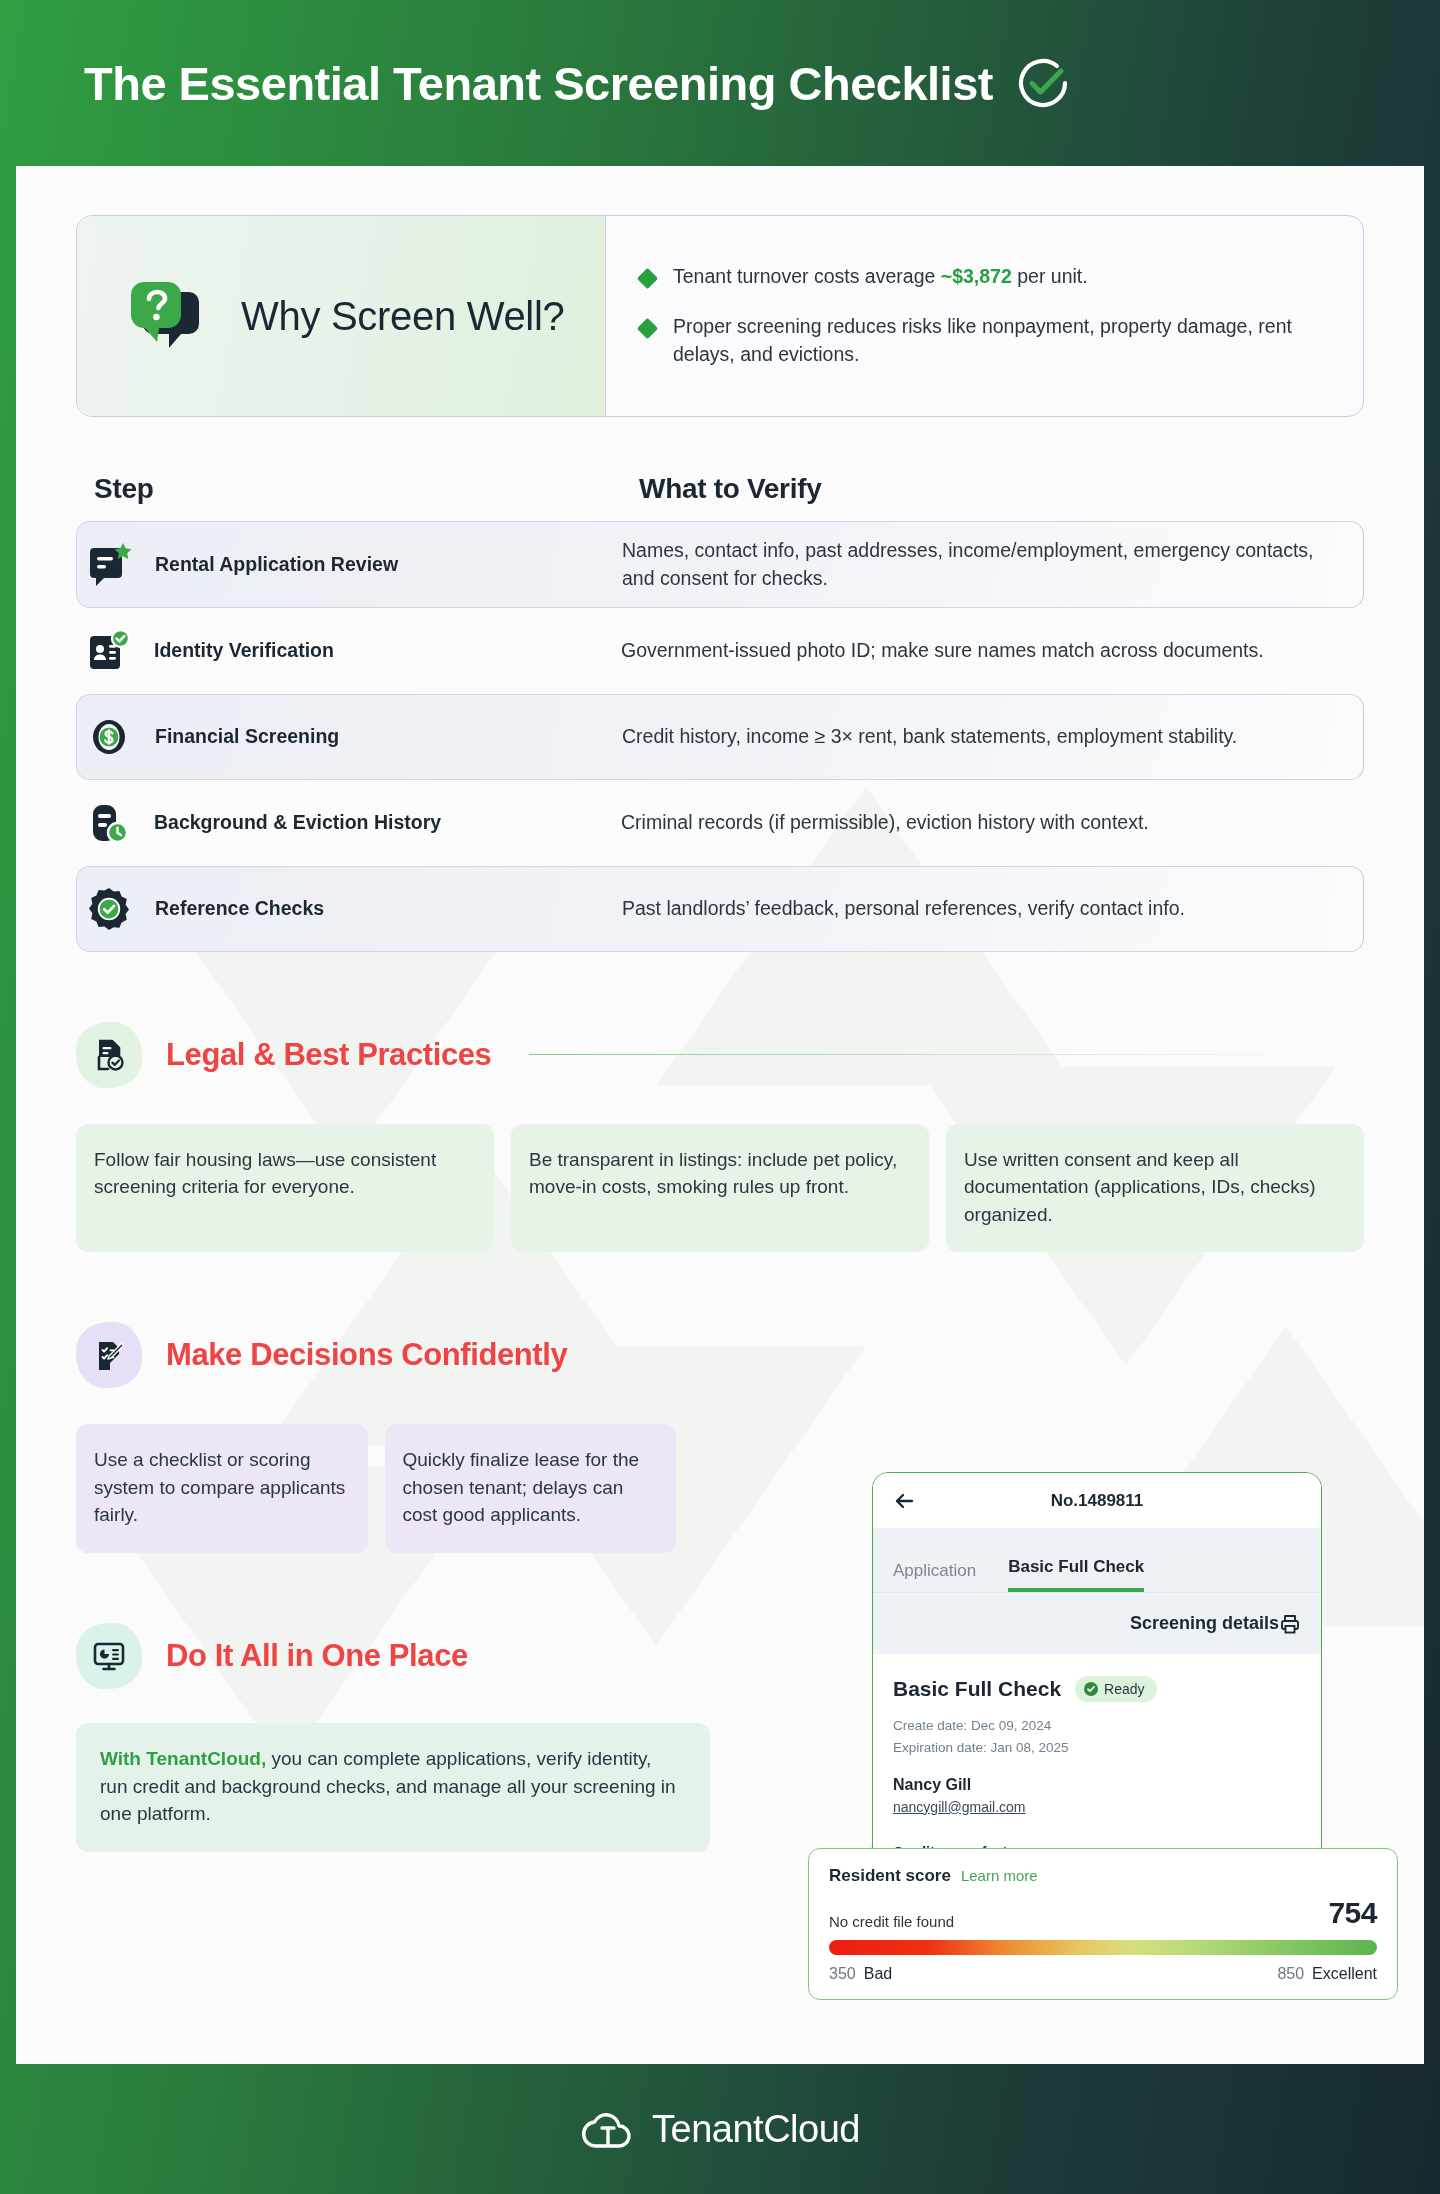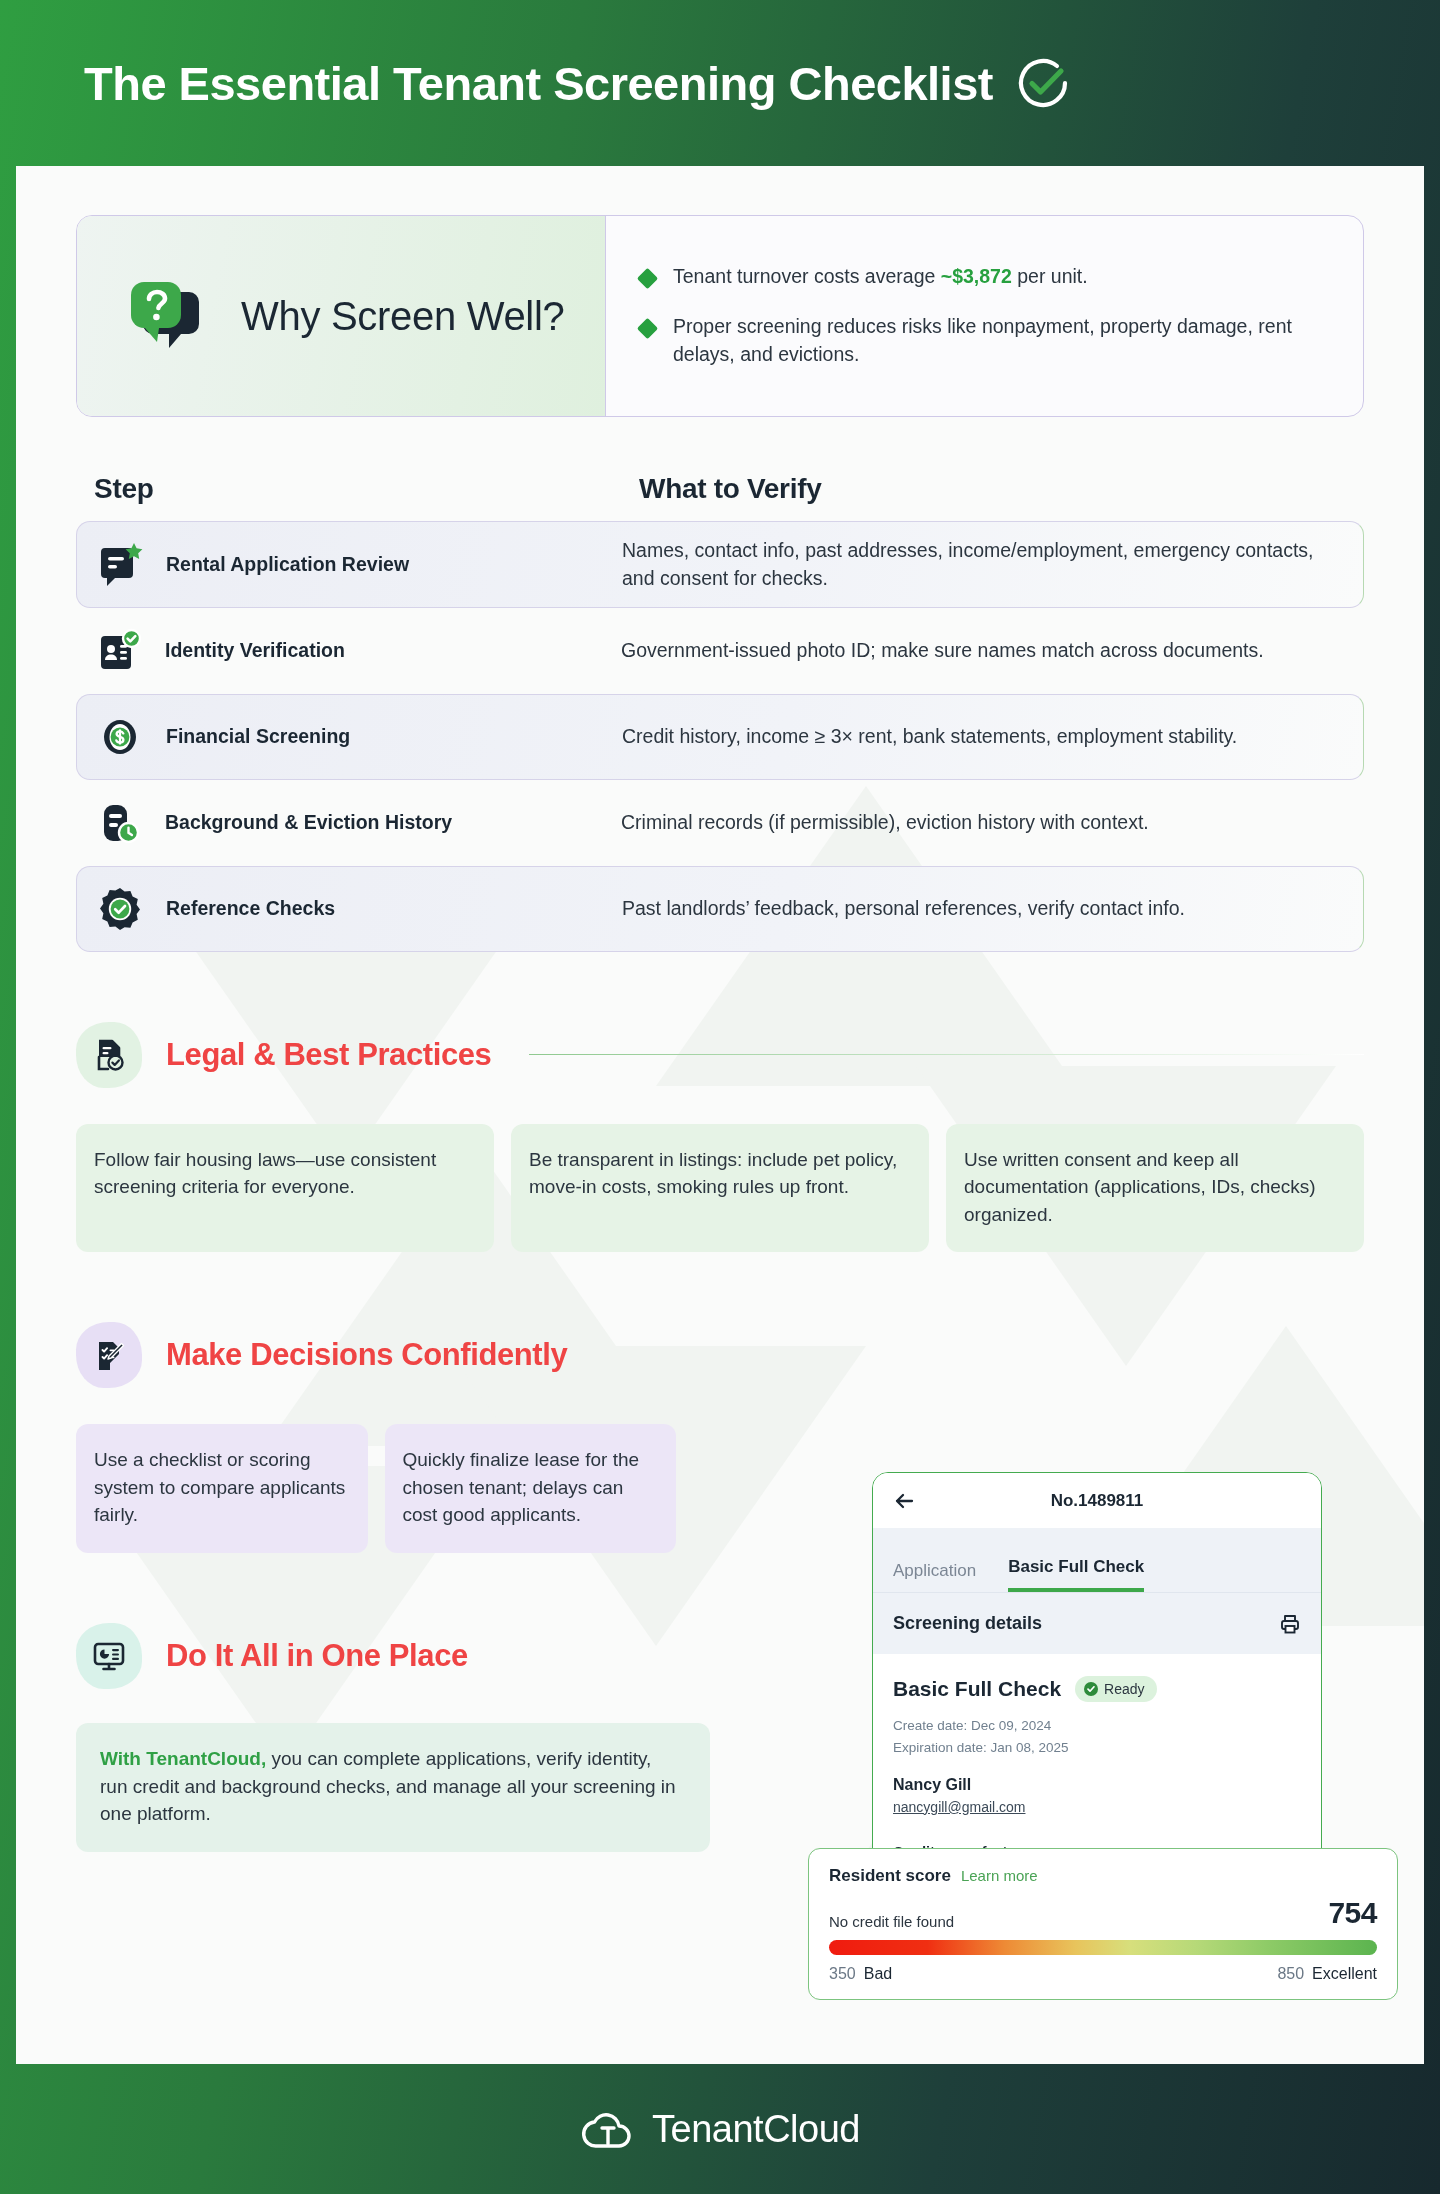--- a/index.html
+++ b/index.html
@@ -125,21 +125,21 @@
     background: linear-gradient(100deg, #eceef5 0%, #f1f3f8 55%, #fafbfb 100%);
     border: 1px solid #d6d3e9;
     border-right-color: #b6d9b2;
   }
   .row-step {
     width: 545px;
     flex: 0 0 545px;
     display: flex;
     align-items: center;
     gap: 22px;
-    padding-left: 19px;
+    padding-left: 8px;
   }
   .row-icon { width: 48px; height: 48px; flex: 0 0 48px; }
   .row-label { font-size: 19.5px; font-weight: bold; color: #1b2733; }
   .row-verify { flex: 1; font-size: 19.5px; color: #2c3640; line-height: 1.45; padding-right: 34px; }
 
   
   .sec-head {
     display: flex;
     align-items: center;
     gap: 24px;
@@ -227,21 +227,21 @@
     padding-bottom: 11px;
     color: #7b8694;
   }
   .mock-tab.active { color: #1b2733; font-weight: bold; border-bottom: 4px solid #3da84a; }
   .mock-subbar {
     background: #eef2f7;
     border-top: 1px solid #e0e6ee;
     height: 62px;
     display: flex;
     align-items: center;
-    justify-content: space-between;
+    justify-content: flex-end;
     padding: 0 20px;
   }
   .mock-subbar-title { font-size: 18px; font-weight: bold; color: #1b2733; }
   .mock-body { padding: 22px 20px 0 20px; }
   .mock-title-row { display: flex; align-items: center; gap: 14px; }
   .mock-h { font-size: 21px; font-weight: bold; color: #1b2733; }
   .badge {
     display: inline-flex; align-items: center; gap: 6px;
     background: #dcf2dd; border-radius: 999px;
     padding: 5px 12px 5px 9px;

